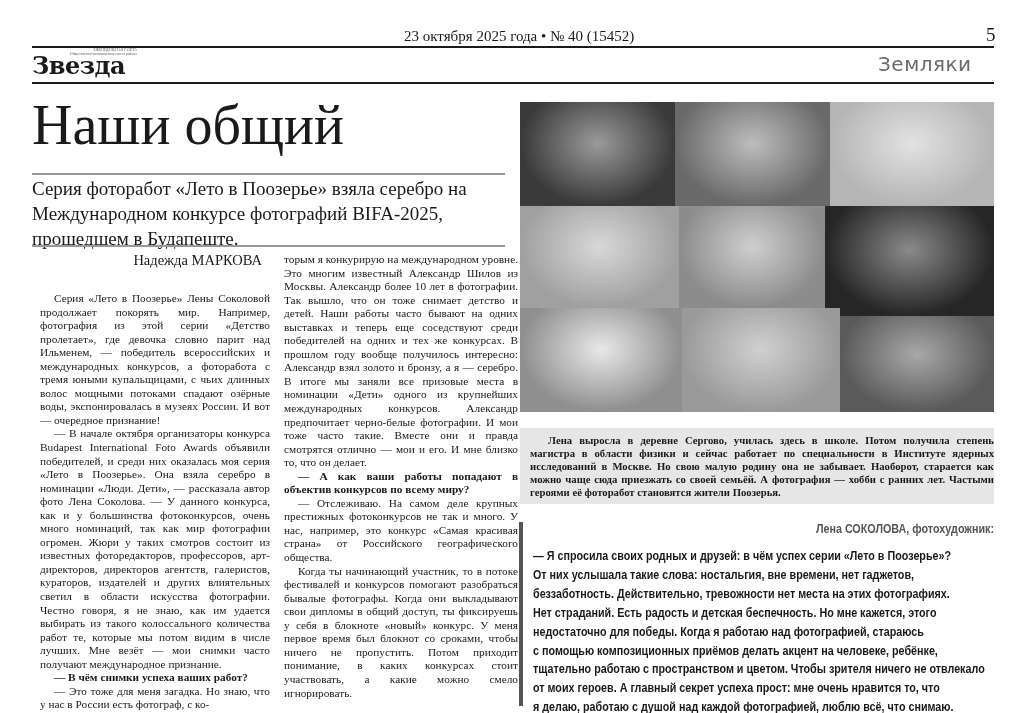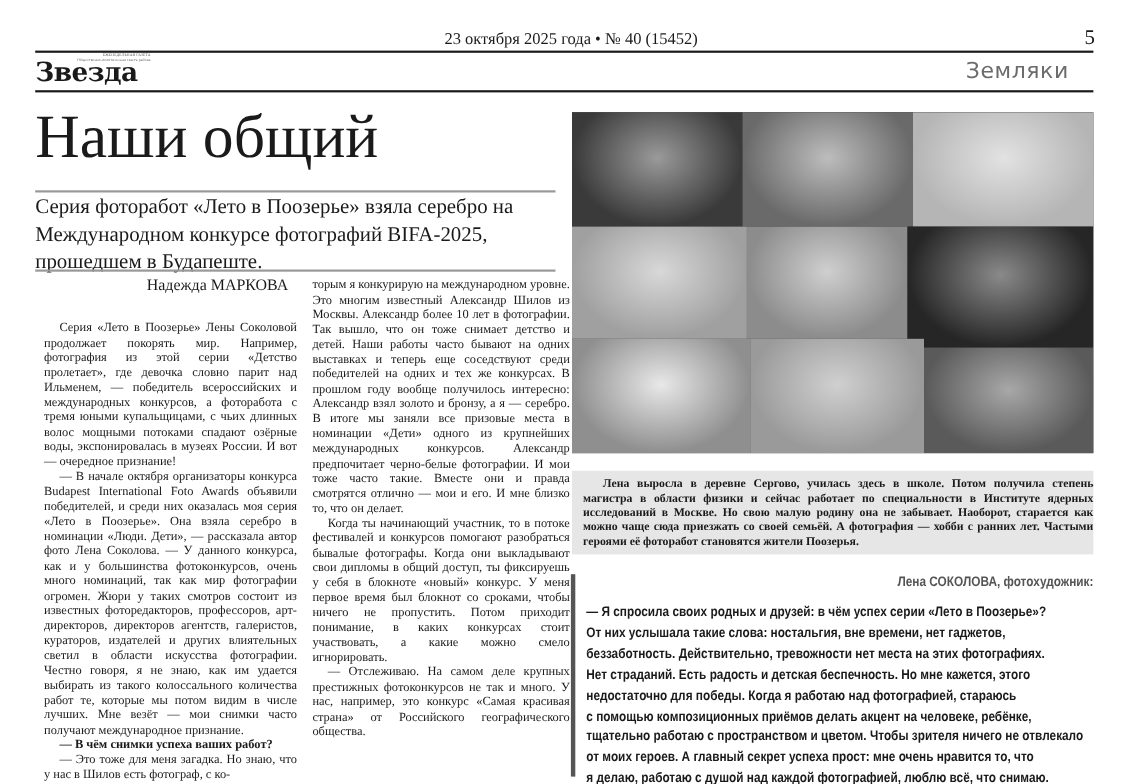--- a/index.html
+++ b/index.html
@@ -68,26 +68,27 @@
 <div class="abs rule-lead-bot"></div>
 
 <div class="abs byline">
   <div class="author">Надежда МАРКОВА</div>
 </div>
 
 <div class="abs col col1" id="col1">
     <p>Серия «Лето в Поозерье» Лены Соколовой продолжает покорять мир. Например, фотография из этой серии «Детство пролетает», где девочка словно парит над Ильменем, — победитель всероссийских и международных конкурсов, а фоторабота с тремя юными купальщицами, с чьих длинных волос мощными потоками спадают озёрные воды, экспонировалась в музеях России. И вот — очередное признание!</p>
     <p>— В начале октября организаторы конкурса Budapest International Foto Awards объявили победителей, и среди них оказалась моя серия «Лето в Поозерье». Она взяла серебро в номинации «Люди. Дети», — рассказала автор фото Лена Соколова. — У данного конкурса, как и у большинства фотоконкурсов, очень много номинаций, так как мир фотографии огромен. Жюри у таких смотров состоит из известных фоторедакторов, профессоров, арт-директоров, директоров агентств, галеристов, кураторов, издателей и других влиятельных светил в области искусства фотографии. Честно говоря, я не знаю, как им удается выбирать из такого колоссального количества работ те, которые мы потом видим в числе лучших. Мне везёт — мои снимки часто получают международное признание.</p>
     <p class="q">— В чём снимки успеха ваших работ?</p>
-    <p>— Это тоже для меня загадка. Но знаю, что у нас в Шилов есть фотограф, с ко-</p>
+    <p>— Это тоже для меня загадка. Но знаю, что у нас в России есть фотограф, с ко-</p>
   </div>
 <div class="abs col col2" id="col2">
     <p class="noindent">торым я конкурирую на международном уровне. Это многим известный Александр Шилов из Москвы. Александр более 10 лет в фотографии. Так вышло, что он тоже снимает детство и детей. Наши работы часто бывают на одних выставках и теперь еще соседствуют среди победителей на одних и тех же конкурсах. В прошлом году вообще получилось интересно: Александр взял золото и бронзу, а я — серебро. В итоге мы заняли все призовые места в номинации «Дети» одного из крупнейших международных конкурсов. Александр предпочитает черно-белые фотографии. И мои тоже часто такие. Вместе они и правда смотрятся отлично — мои и его. И мне близко то, что он делает.</p>
+    <p class="q">— А как ваши работы попадают в объектив конкурсов по всему миру?</p>
+    <p>— Отслеживаю. На самом деле крупных престижных фотоконкурсов не так и много. У нас, например, это конкурс «Самая красивая страна» от Российского географического общества.</p>
     <p>Когда ты начинающий участник, то в потоке фестивалей и конкурсов помогают разобраться бывалые фотографы. Когда они выкладывают свои дипломы в общий доступ, ты фиксируешь у себя в блокноте «новый» конкурс. У меня первое время был блокнот со сроками, чтобы ничего не пропустить. Потом приходит понимание, в каких конкурсах стоит участвовать, а какие можно смело игнорировать.</p>
-    <p>— Отслеживаю. На самом деле крупных престижных фотоконкурсов не так и много. У нас, например, это конкурс «Самая красивая страна» от Российского географического общества.</p>
   </div>
 
 <div class="abs collage" id="collage">
     <div class="ph" style="left: 0px; top: 0px; width: 155px; height: 104px; background: radial-gradient(at 50% 40%, rgb(154, 154, 154) 0%, rgb(58, 58, 58) 70%);"></div>
     <div class="ph" style="left: 155px; top: 0px; width: 155px; height: 104px; background: radial-gradient(at 50% 40%, rgb(189, 189, 189) 0%, rgb(106, 106, 106) 70%);"></div>
     <div class="ph" style="left: 310px; top: 0px; width: 164px; height: 104px; background: radial-gradient(at 50% 40%, rgb(226, 226, 226) 0%, rgb(181, 181, 181) 70%);"></div>
     <div class="ph" style="left: 0px; top: 104px; width: 159px; height: 102px; background: radial-gradient(at 50% 40%, rgb(216, 216, 216) 0%, rgb(160, 160, 160) 70%);"></div>
     <div class="ph" style="left: 159px; top: 104px; width: 146px; height: 102px; background: radial-gradient(at 50% 40%, rgb(207, 207, 207) 0%, rgb(140, 140, 140) 70%);"></div>
     <div class="ph" style="left: 305px; top: 104px; width: 169px; height: 110px; background: radial-gradient(at 50% 40%, rgb(138, 138, 138) 0%, rgb(38, 38, 38) 70%);"></div>
     <div class="ph" style="left: 0px; top: 206px; width: 162px; height: 104px; background: radial-gradient(at 50% 40%, rgb(232, 232, 232) 0%, rgb(143, 143, 143) 70%);"></div>

